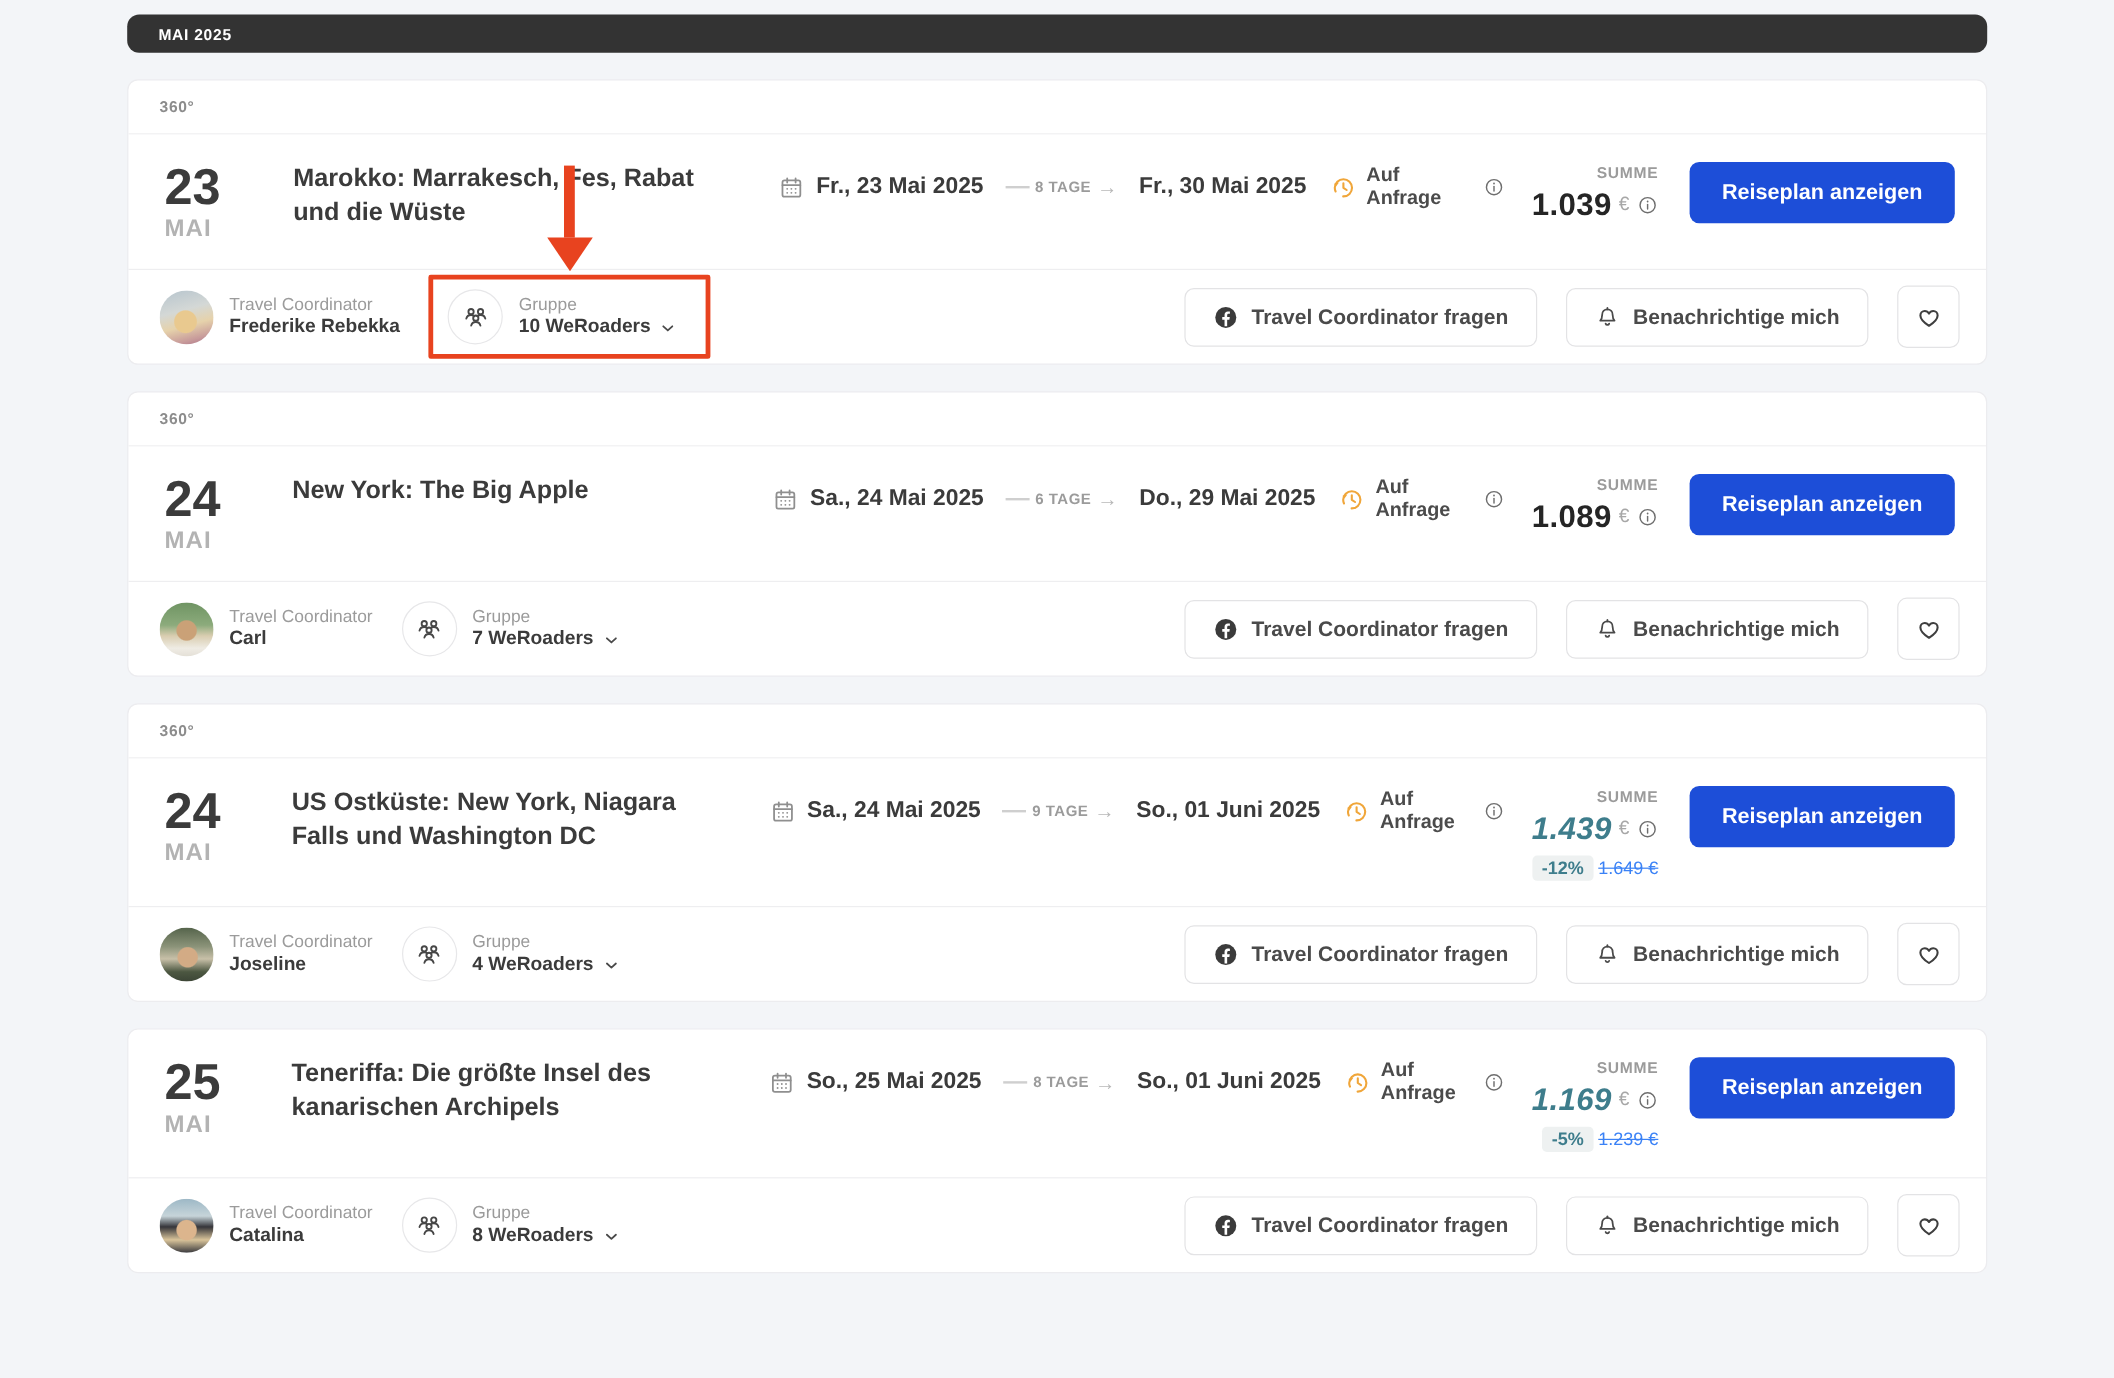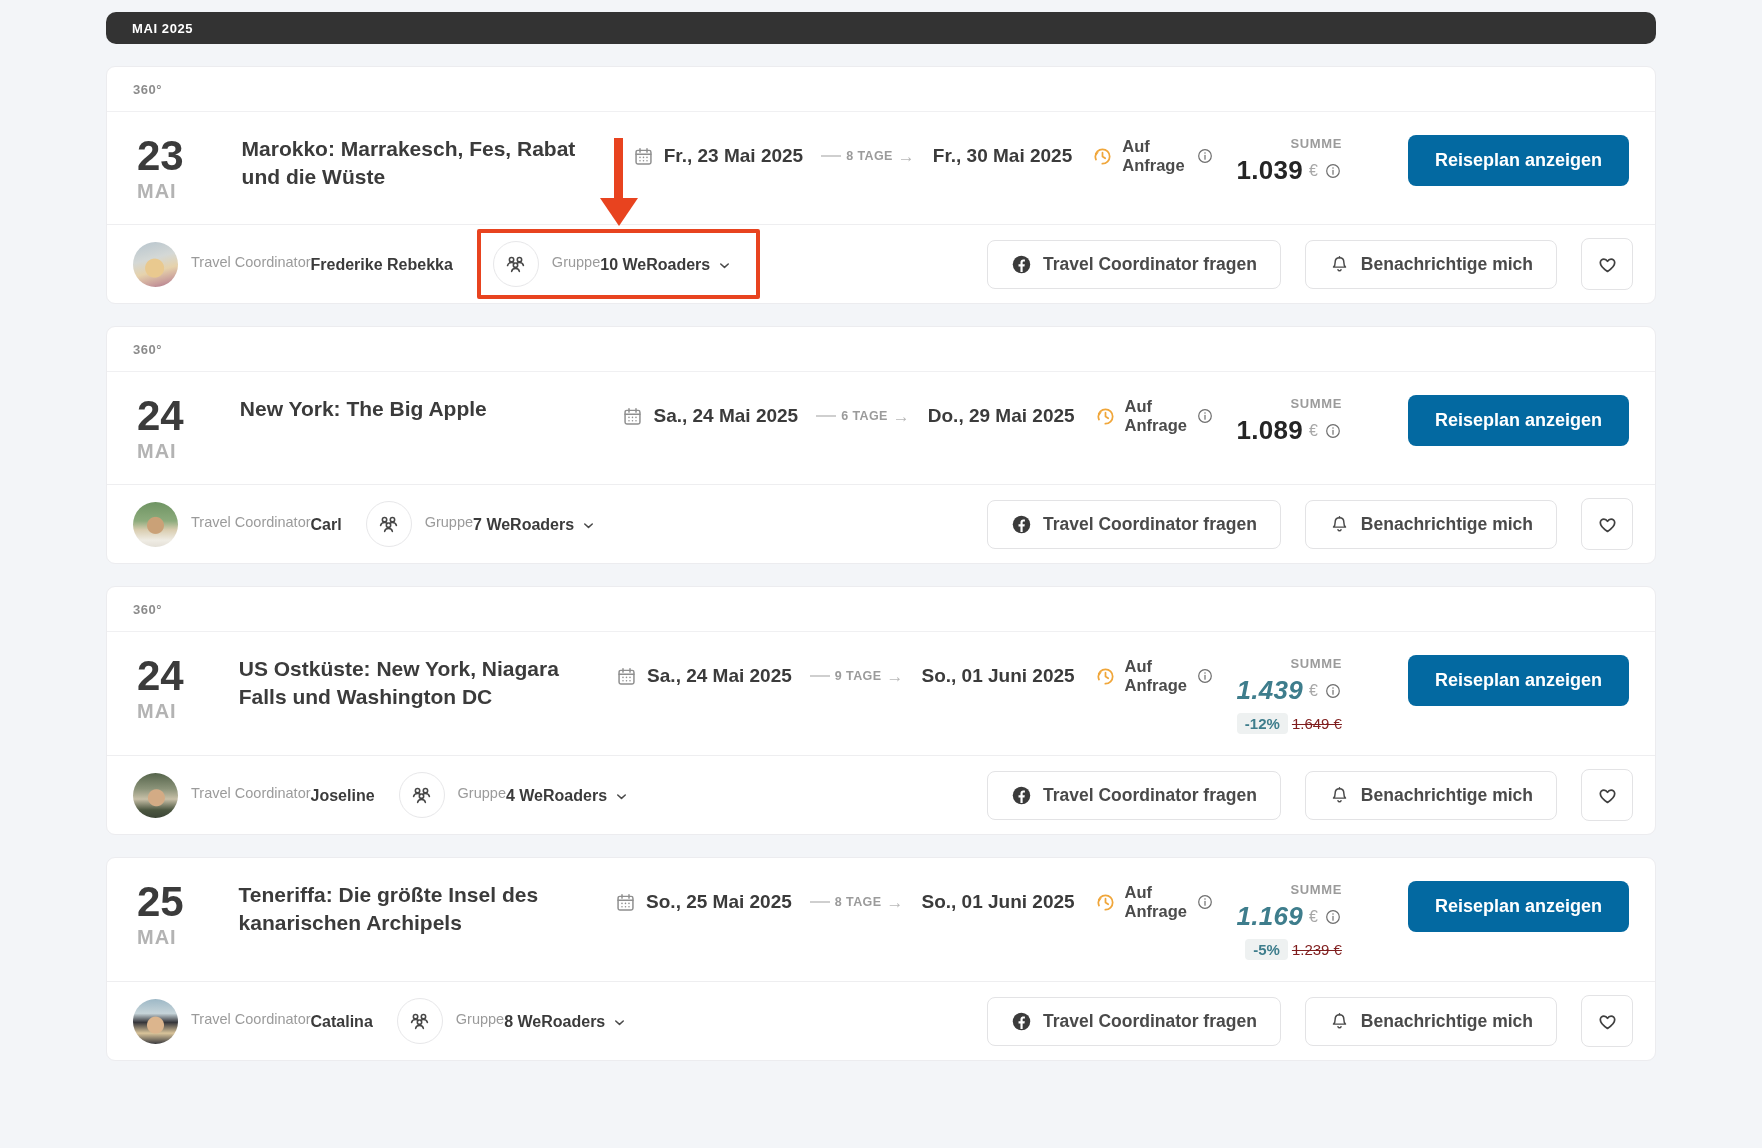--- a/index.html
+++ b/index.html
@@ -44,34 +44,34 @@
 
   .right { margin-left:auto; display:flex; align-items:flex-start; gap:26px;justify-content:flex-end; }
   .price-block { text-align:right; min-width:128px; padding-top:1px; }
   .summe { font-size:13px; font-weight:bold; color:#9b9b9b; letter-spacing:.6px; }
   .price-row { display:flex; align-items:center; justify-content:flex-end; gap:6px; margin-top:4px; }
   .price { font-size:26px; font-weight:800; color:#252525; letter-spacing:.3px; }
   .price.teal { color:#3e7d8c;font-style:italic; }
   .cur { font-size:16px; color:#a7a7a7; }
   .disc-row { display:flex; align-items:center; justify-content:flex-end; gap:4px; margin-top:7px; }
   .disc-badge { background:#eef1f1; color:#3e7d8c; font-size:15px; font-weight:800; padding:2px 8px; border-radius:4px; }
-  .old-price { font-size:15px; color:#7f1d1d; text-decoration:line-through; }
+  .old-price { font-size:15px; color:#3b82f6; text-decoration:line-through; }
 
   .cta {
-    background:#0369a1; color:#ffffff; border:none; border-radius:8px;
+    background:#1d4ed8; color:#ffffff; border:none; border-radius:8px;
     font-family:inherit; font-size:18px; font-weight:bold;
-    padding:15px 27px; cursor:pointer; white-space:nowrap;margin-left:40px;
+    padding:15px 27px; cursor:pointer; white-space:nowrap;
   }
 
   .bottom-row {
     border-top:1px solid #eeeef0; padding:13px 22px 13px 26px;
     display:flex; align-items:center; gap:24px;
   }
   .coord { display:flex; align-items:center; gap:13px; }
-  .txt { display:flex; flex-direction:row;justify-content:space-between; }
+  .txt { display:flex; flex-direction:column;justify-content:space-between; }
   .lab { font-size:14.5px; color:#9b9b9b; }
   .name { font-size:16px; font-weight:800; color:#3b3b3b; margin-top:2px; white-space:nowrap; }
   .gname { display:flex; align-items:center; gap:7px; }
 
   .avatar { width:45px; height:45px; border-radius:50%; display:inline-block; flex:none; }
   .av-0 { background:
       radial-gradient(circle at 48% 58%, #e9c98f 0 9px, rgba(0,0,0,0) 10px),
       linear-gradient(165deg,#b6c4cd 0%,#d4d8d6 38%,#e6d2ab 62%,#c79a9a 85%,#a86e86 100%); }
   .av-1 { background:
       radial-gradient(circle at 50% 52%, #caa177 0 8px, rgba(0,0,0,0) 9px),

